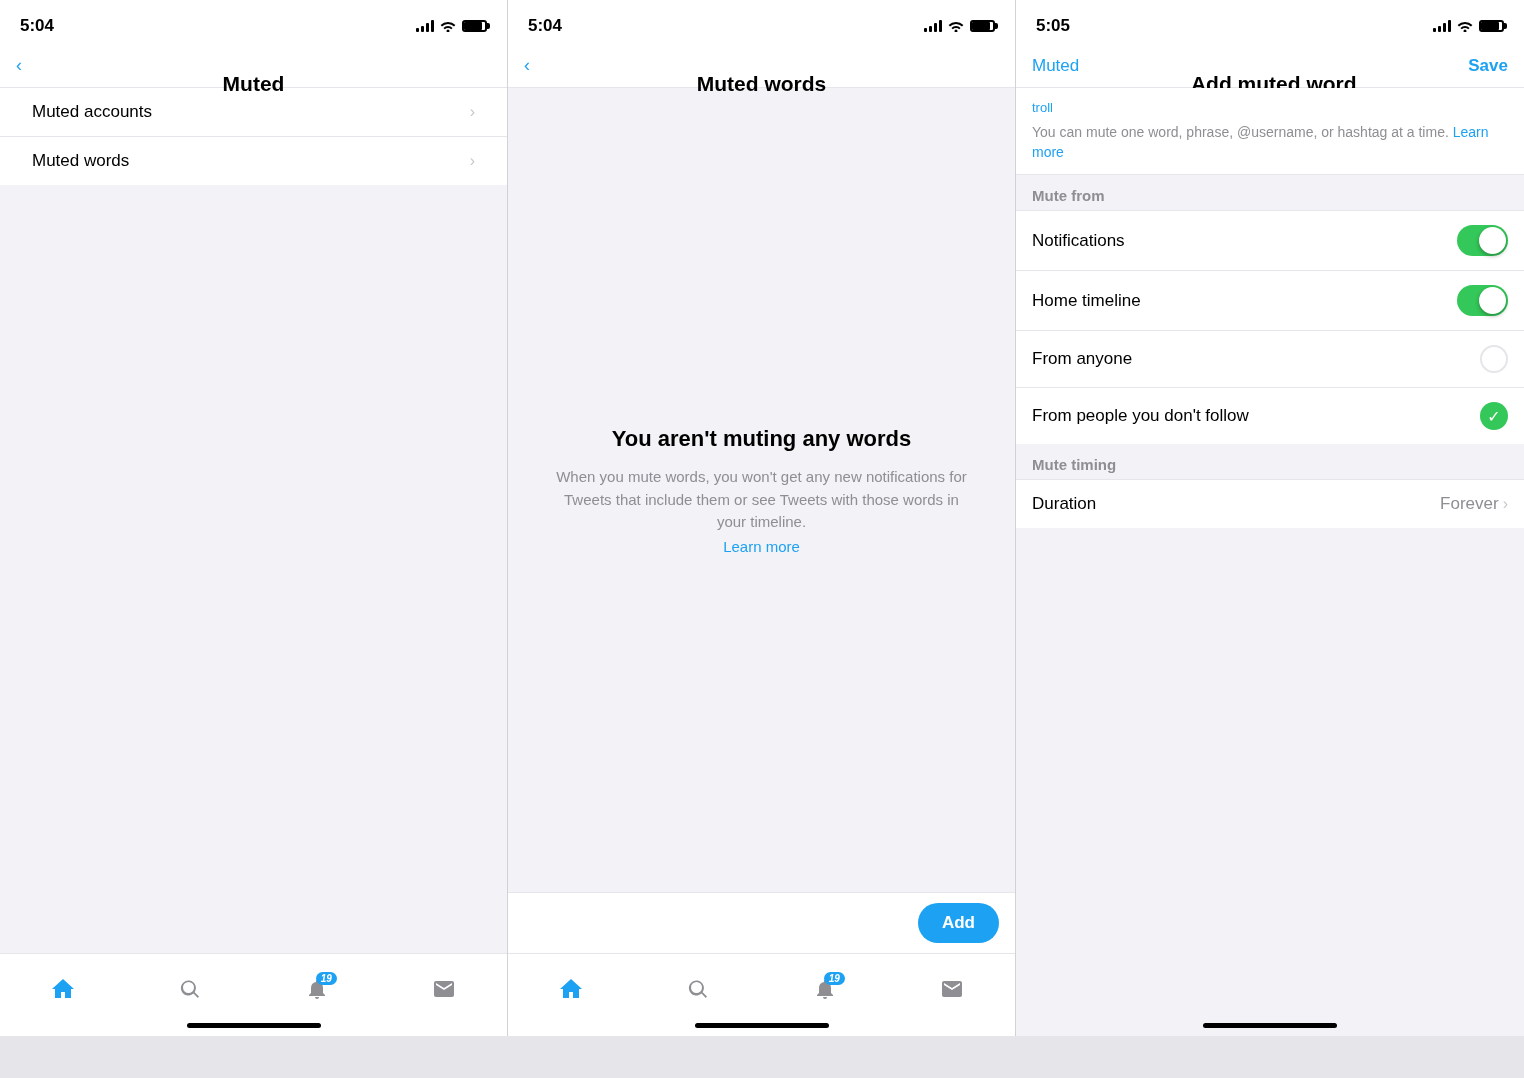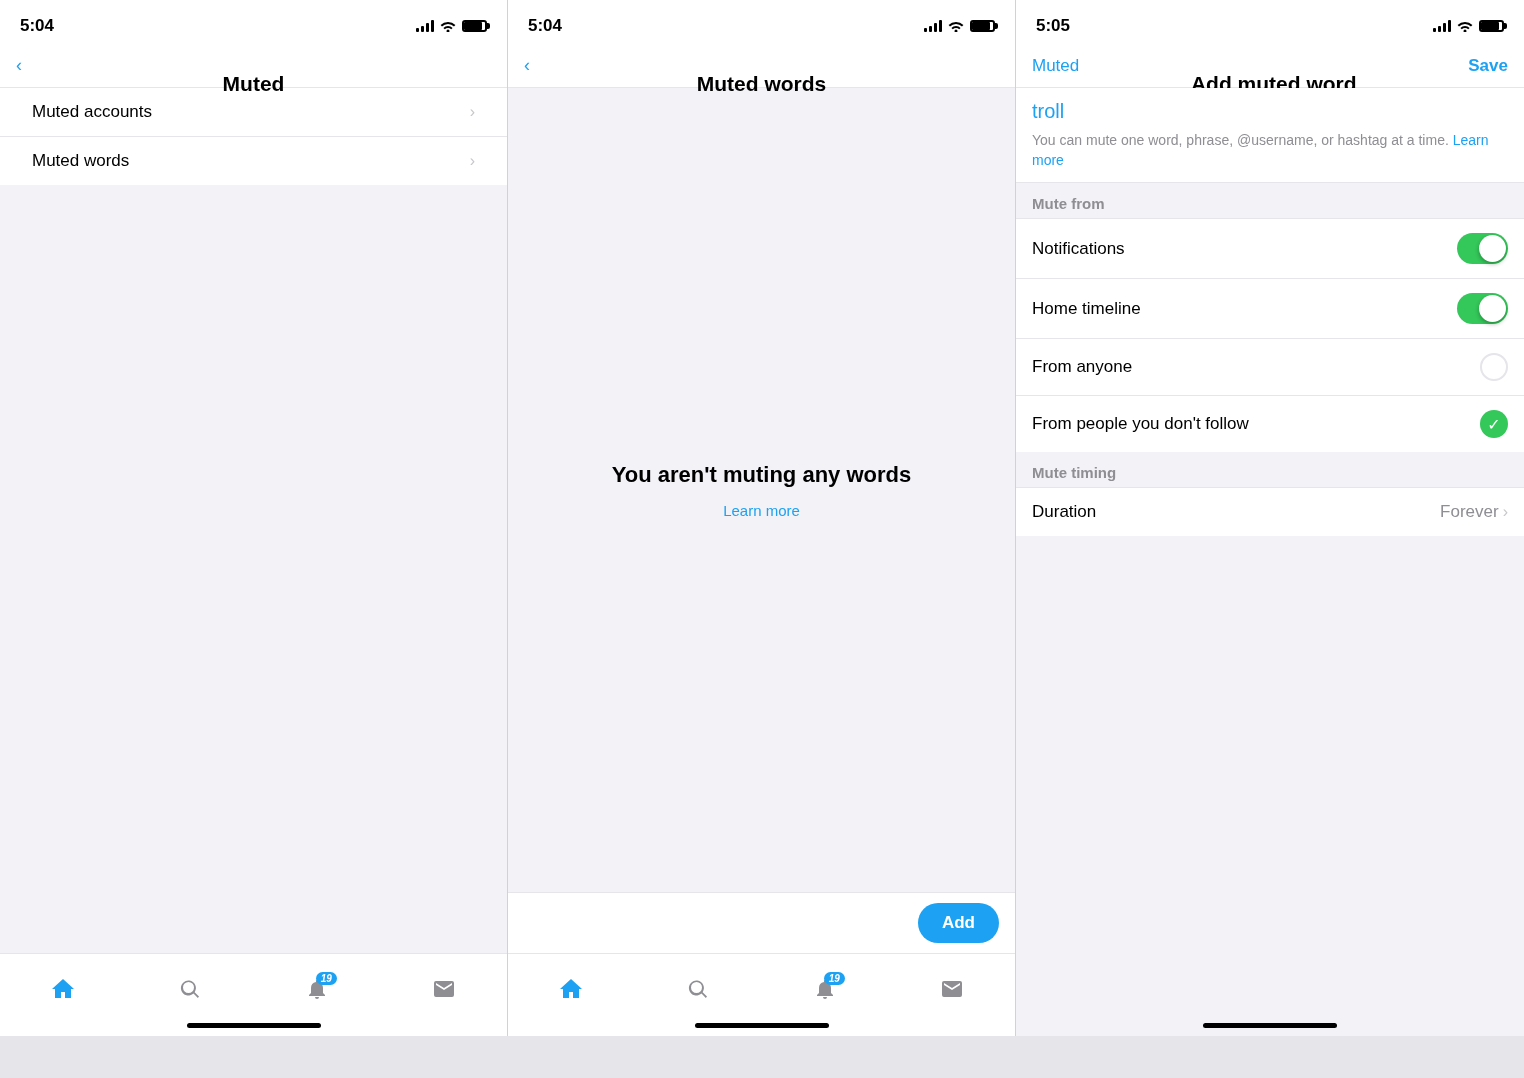--- a/index.html
+++ b/index.html
@@ -254,21 +254,21 @@
       border-bottom: 1px solid #e5e5ea;
       height: 44px;
     }
 
     .muted-word-input-area {
       background: #fff;
       padding: 12px 16px;
       border-bottom: 1px solid #e5e5ea;
     }
     .muted-word-value {
-      font-size: 20px;
+      font-size: 13px;
       color: #1da1f2;
       margin-bottom: 8px;
     }
     .muted-word-hint {
       font-size: 14px;
       color: #8e8e93;
       line-height: 1.4;
     }
     .muted-word-hint-link {
       color: #1da1f2;
@@ -442,20 +442,21 @@
   </div>
 
   <div class="nav-bar">
     <div class="nav-back">‹</div>
     <span class="nav-title">Muted words</span>
   </div>
 
   <div class="content-area" style="display:flex; flex-direction:column; background:#f2f2f7;">
     <div class="empty-state" style="flex:1; background:#f2f2f7;">
       <span class="empty-state-title">You aren't muting any words</span>
+      <span class="empty-state-desc">When you mute words, you won't get any new notifications for Tweets that include them or see Tweets with those words in your timeline.</span>
       <span class="empty-state-link">Learn more</span>
     </div>
   </div>
 
   <div class="add-button-container">
     <button class="add-btn">Add</button>
   </div>
 
   <div class="bottom-bar">
     <div class="tab-item">

